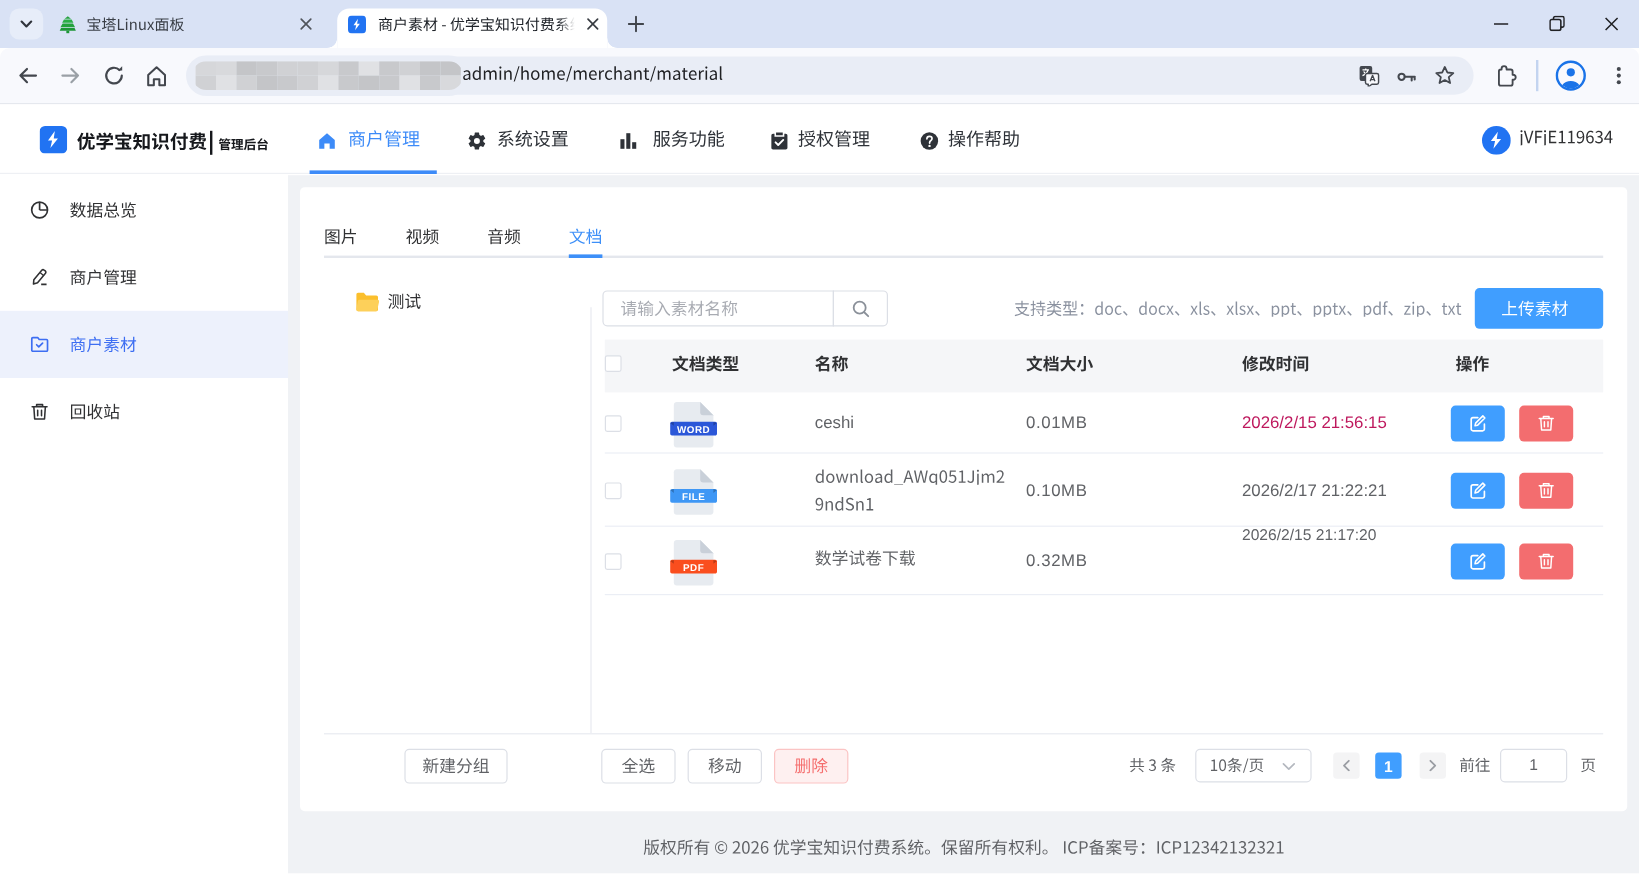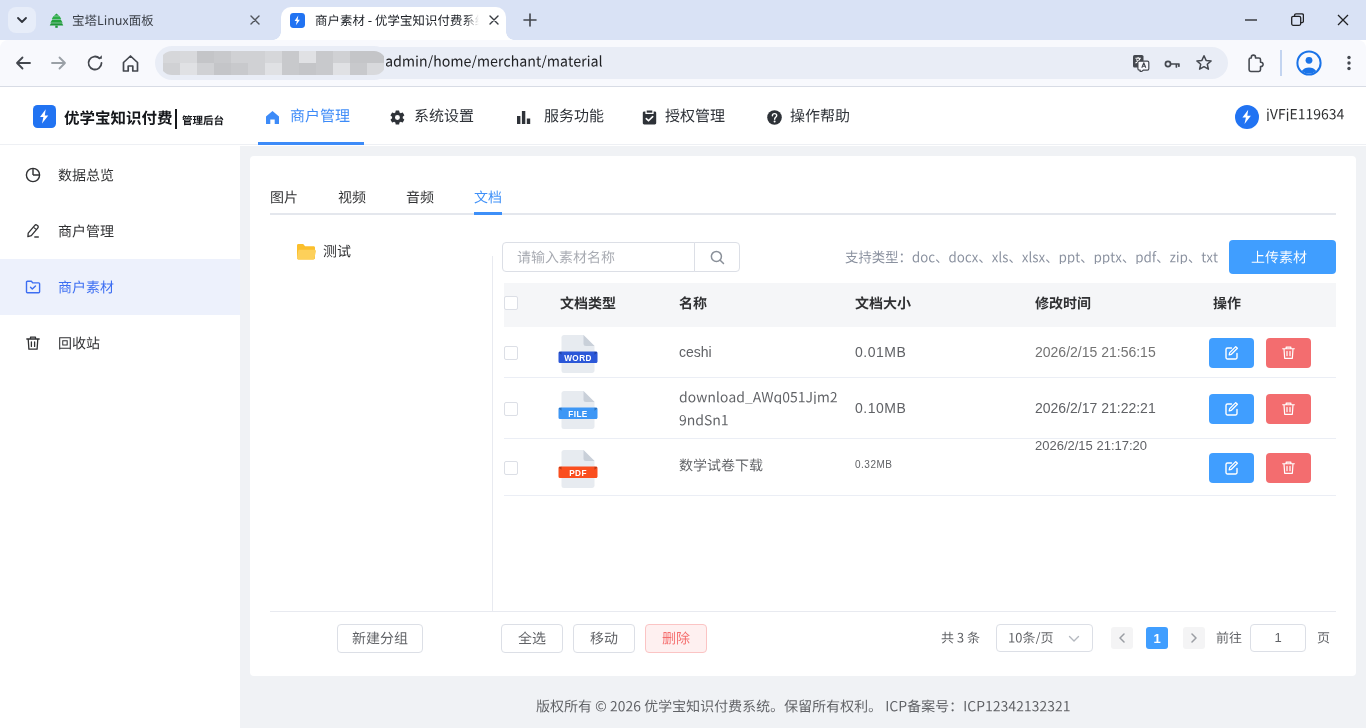--- a/index.html
+++ b/index.html
@@ -334,21 +334,21 @@
     <div class="a" style="left:504px;top:345.5px;width:14px;height:14px;border:1px solid #dcdfe6;border-radius:2px;background:#fff"></div>
     <svg class="a" style="left:557.5px;top:334.0px" width="40" height="40" viewBox="0 0 40 40">
       <path d="M3.5 3.5C3.5 2.1 4.6 1 6 1h19.5l11 11v24.5c0 1.4-1.1 2.5-2.5 2.5H6a2.5 2.5 0 0 1-2.5-2.5z" fill="#e7ebf0"></path>
       <path d="M25.5 1l11 11H28a2.5 2.5 0 0 1-2.5-2.5z" fill="#c9d0d9"></path>
       <path d="M2 17.5h36c.8 0 1.5.7 1.5 1.5v8.5c0 .8-.7 1.5-1.5 1.5H2A1.5 1.5 0 0 1 .5 27.5V19c0-.8.7-1.5 1.5-1.5z" fill="#2b57d8"></path>
       <path d="M.6 18.4l2.9 2.4v-3.2zM39.4 18.4l-2.9 2.4v-3.2z" fill="rgba(0,0,0,.25)"></path>
       <text x="20" y="26.6" text-anchor="middle" font-family="Liberation Sans" font-weight="bold" font-size="8.2" fill="#fff" letter-spacing="0.4">WORD</text>
     </svg>
     <div style="position:absolute;left:679px;top:343.5px;font-size:14px;color:#606266">ceshi</div>
     <div style="position:absolute;left:855px;top:343.5px;font-size:14px;letter-spacing:.5px;color:#606266">0.01MB</div>
-    <div style="position:absolute;left:1035px;top:343.5px;font-size:14px;color:#737373">2026/2/15 21:56:15</div>
+    <div style="position:absolute;left:1035px;top:343.5px;font-size:14px;color:#be185d">2026/2/15 21:56:15</div>
     <div class="a" style="left:1209px;top:337.5px;width:45px;height:30px;background:#409eff;border-radius:4px"></div>
     <svg class="a" style="left:1224px;top:344.5px" width="15" height="15" viewBox="0 0 15 15">
           <path d="M13 8.5v4A1.5 1.5 0 0 1 11.5 14h-8A1.5 1.5 0 0 1 2 12.5v-8A1.5 1.5 0 0 1 3.5 3h4" fill="none" stroke="#fff" stroke-width="1.4" stroke-linecap="round"></path>
           <path d="M11.7 1.6l1.7 1.7-6 6-2.2.5.5-2.2z" fill="none" stroke="#fff" stroke-width="1.3" stroke-linejoin="round"></path>
     </svg>
     <div class="a" style="left:1266px;top:337.5px;width:45px;height:30px;background:#f36d6f;border-radius:4px"></div>
     <svg class="a" style="left:1281px;top:344.5px" width="15" height="15" viewBox="0 0 16 16">
           <path d="M1.8 4h12.4M5.5 4V2.2h5V4M3.2 4l.7 10.2h8.2L12.8 4M6.4 6.8v4.6M9.6 6.8v4.6" fill="none" stroke="#fff" stroke-width="1.3" stroke-linecap="round" stroke-linejoin="round"></path>
     </svg>
     <div class="a" style="left:504px;top:438px;width:832px;height:1px;background:#ebeef5"></div>
@@ -388,21 +388,21 @@
       <path d="M25.5 1l11 11H28a2.5 2.5 0 0 1-2.5-2.5z" fill="#c9d0d9"></path>
       <path d="M2 17.5h36c.8 0 1.5.7 1.5 1.5v8.5c0 .8-.7 1.5-1.5 1.5H2A1.5 1.5 0 0 1 .5 27.5V19c0-.8.7-1.5 1.5-1.5z" fill="#fa4e1e"></path>
       <path d="M.6 18.4l2.9 2.4v-3.2zM39.4 18.4l-2.9 2.4v-3.2z" fill="rgba(0,0,0,.25)"></path>
       <text x="20" y="26.6" text-anchor="middle" font-family="Liberation Sans" font-weight="bold" font-size="8.2" fill="#fff" letter-spacing="0.4">PDF</text>
     </svg>
     <div class="a" style="left:679px;top:457.5px">
       <svg class="zt " width="84.0" height="14" viewBox="0 -880 6000 1000">
         <path fill="#606266" d="M443 -821C425 -782 393 -723 368 -688L417 -664C443 -697 477 -747 506 -793ZM88 -793C114 -751 141 -696 150 -661L207 -686C198 -722 171 -776 143 -815ZM410 -260C387 -208 355 -164 317 -126C279 -145 240 -164 203 -180C217 -204 233 -231 247 -260ZM110 -153C159 -134 214 -109 264 -83C200 -37 123 -5 41 14C54 28 70 54 77 72C169 47 254 8 326 -50C359 -30 389 -11 412 6L460 -43C437 -59 408 -77 375 -95C428 -152 470 -222 495 -309L454 -326L442 -323H278L300 -375L233 -387C226 -367 216 -345 206 -323H70V-260H175C154 -220 131 -183 110 -153ZM257 -841V-654H50V-592H234C186 -527 109 -465 39 -435C54 -421 71 -395 80 -378C141 -411 207 -467 257 -526V-404H327V-540C375 -505 436 -458 461 -435L503 -489C479 -506 391 -562 342 -592H531V-654H327V-841ZM629 -832C604 -656 559 -488 481 -383C497 -373 526 -349 538 -337C564 -374 586 -418 606 -467C628 -369 657 -278 694 -199C638 -104 560 -31 451 22C465 37 486 67 493 83C595 28 672 -41 731 -129C781 -44 843 24 921 71C933 52 955 26 972 12C888 -33 822 -106 771 -198C824 -301 858 -426 880 -576H948V-646H663C677 -702 689 -761 698 -821ZM809 -576C793 -461 769 -361 733 -276C695 -366 667 -468 648 -576Z M1460 -347V-275H1060V-204H1460V-14C1460 1 1455 5 1435 7C1414 8 1347 8 1269 6C1282 26 1296 57 1302 78C1393 78 1450 77 1487 65C1524 55 1536 33 1536 -13V-204H1945V-275H1536V-315C1627 -354 1719 -411 1784 -469L1735 -506L1719 -502H1228V-436H1635C1583 -402 1519 -368 1460 -347ZM1424 -824C1454 -778 1486 -716 1500 -674H1280L1318 -693C1301 -732 1259 -788 1221 -830L1159 -802C1191 -764 1227 -712 1246 -674H1080V-475H1152V-606H1853V-475H1928V-674H1763C1796 -714 1831 -763 1861 -808L1785 -834C1762 -785 1720 -721 1683 -674H1520L1572 -694C1559 -737 1524 -801 1490 -849Z M2120 -775C2171 -731 2235 -667 2265 -626L2317 -678C2287 -718 2222 -778 2170 -821ZM2777 -796C2819 -752 2865 -691 2885 -651L2940 -688C2918 -727 2871 -785 2829 -828ZM2050 -526V-454H2189V-94C2189 -51 2159 -22 2141 -11C2154 4 2172 36 2179 54C2194 36 2221 18 2392 -97C2385 -112 2376 -141 2371 -161L2260 -89V-526ZM2671 -835 2677 -632H2346V-560H2680C2698 -183 2745 74 2869 77C2907 77 2947 35 2967 -134C2953 -140 2921 -160 2907 -175C2901 -77 2889 -21 2871 -21C2809 -24 2770 -251 2754 -560H2959V-632H2751C2749 -697 2747 -765 2747 -835ZM2360 -61 2381 10C2465 -15 2574 -47 2679 -78L2669 -145L2552 -112V-344H2646V-414H2378V-344H2483V-93Z M3301 -324H3281C3318 -356 3352 -391 3381 -427H3609C3635 -390 3666 -355 3702 -324ZM3732 -815C3710 -773 3672 -711 3639 -669H3517C3537 -724 3551 -780 3560 -835L3482 -843C3474 -786 3459 -727 3437 -669H3311L3357 -696C3340 -730 3301 -781 3268 -818L3210 -786C3240 -751 3274 -703 3291 -669H3124V-603H3407C3389 -566 3366 -530 3340 -495H3062V-427H3282C3217 -360 3135 -301 3034 -257C3051 -243 3073 -215 3081 -196C3147 -227 3205 -263 3256 -303V-44C3256 46 3293 67 3421 67C3449 67 3670 67 3700 67C3811 67 3837 34 3848 -97C3828 -102 3797 -113 3779 -125C3772 -18 3762 -1 3697 -1C3647 -1 3459 -1 3422 -1C3343 -1 3329 -8 3329 -45V-258H3631C3625 -194 3618 -165 3608 -155C3600 -149 3592 -148 3574 -148C3558 -148 3508 -148 3457 -152C3468 -136 3474 -111 3476 -93C3530 -90 3582 -90 3608 -91C3635 -93 3654 -98 3670 -114C3690 -134 3699 -183 3707 -295L3709 -318C3772 -264 3847 -221 3925 -194C3936 -214 3958 -242 3975 -257C3865 -287 3763 -350 3694 -427H3941V-495H3431C3453 -530 3473 -566 3490 -603H3872V-669H3715C3744 -706 3775 -750 3801 -792Z M4055 -766V-691H4441V79H4520V-451C4635 -389 4769 -306 4839 -250L4892 -318C4812 -379 4653 -469 4534 -527L4520 -511V-691H4946V-766Z M5736 -784C5782 -745 5835 -690 5858 -653L5915 -693C5890 -730 5836 -783 5790 -819ZM5839 -501C5813 -406 5776 -314 5729 -231C5710 -319 5697 -428 5689 -553H5951V-614H5686C5683 -685 5682 -760 5683 -839H5609C5609 -762 5611 -686 5614 -614H5368V-700H5545V-760H5368V-841H5296V-760H5105V-700H5296V-614H5054V-553H5617C5627 -394 5646 -253 5676 -145C5627 -75 5571 -15 5507 31C5525 44 5547 66 5560 82C5613 41 5661 -9 5704 -64C5741 22 5791 72 5856 72C5926 72 5951 26 5963 -124C5945 -131 5919 -146 5904 -163C5898 -46 5888 -1 5863 -1C5820 -1 5783 -50 5755 -136C5820 -239 5870 -357 5906 -481ZM5065 -92 5073 -22 5333 -49V76H5403V-56L5585 -75V-137L5403 -120V-214H5562V-279H5403V-360H5333V-279H5194C5216 -312 5237 -350 5258 -391H5583V-453H5288C5300 -479 5311 -505 5321 -531L5247 -551C5237 -518 5224 -484 5211 -453H5069V-391H5183C5166 -357 5152 -331 5144 -319C5128 -292 5113 -272 5098 -269C5107 -250 5117 -215 5121 -200C5130 -208 5160 -214 5202 -214H5333V-114Z"></path>
       </svg>
     </div>
-    <div style="position:absolute;left:855px;top:458.5px;font-size:10px;letter-spacing:.5px;color:#606266">0.32MB</div>
+    <div style="position:absolute;left:855px;top:458.5px;font-size:14px;letter-spacing:.5px;color:#606266">0.32MB</div>
     <div style="position:absolute;left:1035px;top:438px;font-size:13px;color:#606266">2026/2/15 21:17:20</div>
     <div class="a" style="left:1209px;top:452.5px;width:45px;height:30px;background:#409eff;border-radius:4px"></div>
     <svg class="a" style="left:1224px;top:459.5px" width="15" height="15" viewBox="0 0 15 15">
           <path d="M13 8.5v4A1.5 1.5 0 0 1 11.5 14h-8A1.5 1.5 0 0 1 2 12.5v-8A1.5 1.5 0 0 1 3.5 3h4" fill="none" stroke="#fff" stroke-width="1.4" stroke-linecap="round"></path>
           <path d="M11.7 1.6l1.7 1.7-6 6-2.2.5.5-2.2z" fill="none" stroke="#fff" stroke-width="1.3" stroke-linejoin="round"></path>
     </svg>
     <div class="a" style="left:1266px;top:452.5px;width:45px;height:30px;background:#f36d6f;border-radius:4px"></div>
     <svg class="a" style="left:1281px;top:459.5px" width="15" height="15" viewBox="0 0 16 16">
           <path d="M1.8 4h12.4M5.5 4V2.2h5V4M3.2 4l.7 10.2h8.2L12.8 4M6.4 6.8v4.6M9.6 6.8v4.6" fill="none" stroke="#fff" stroke-width="1.3" stroke-linecap="round" stroke-linejoin="round"></path>
     </svg>

